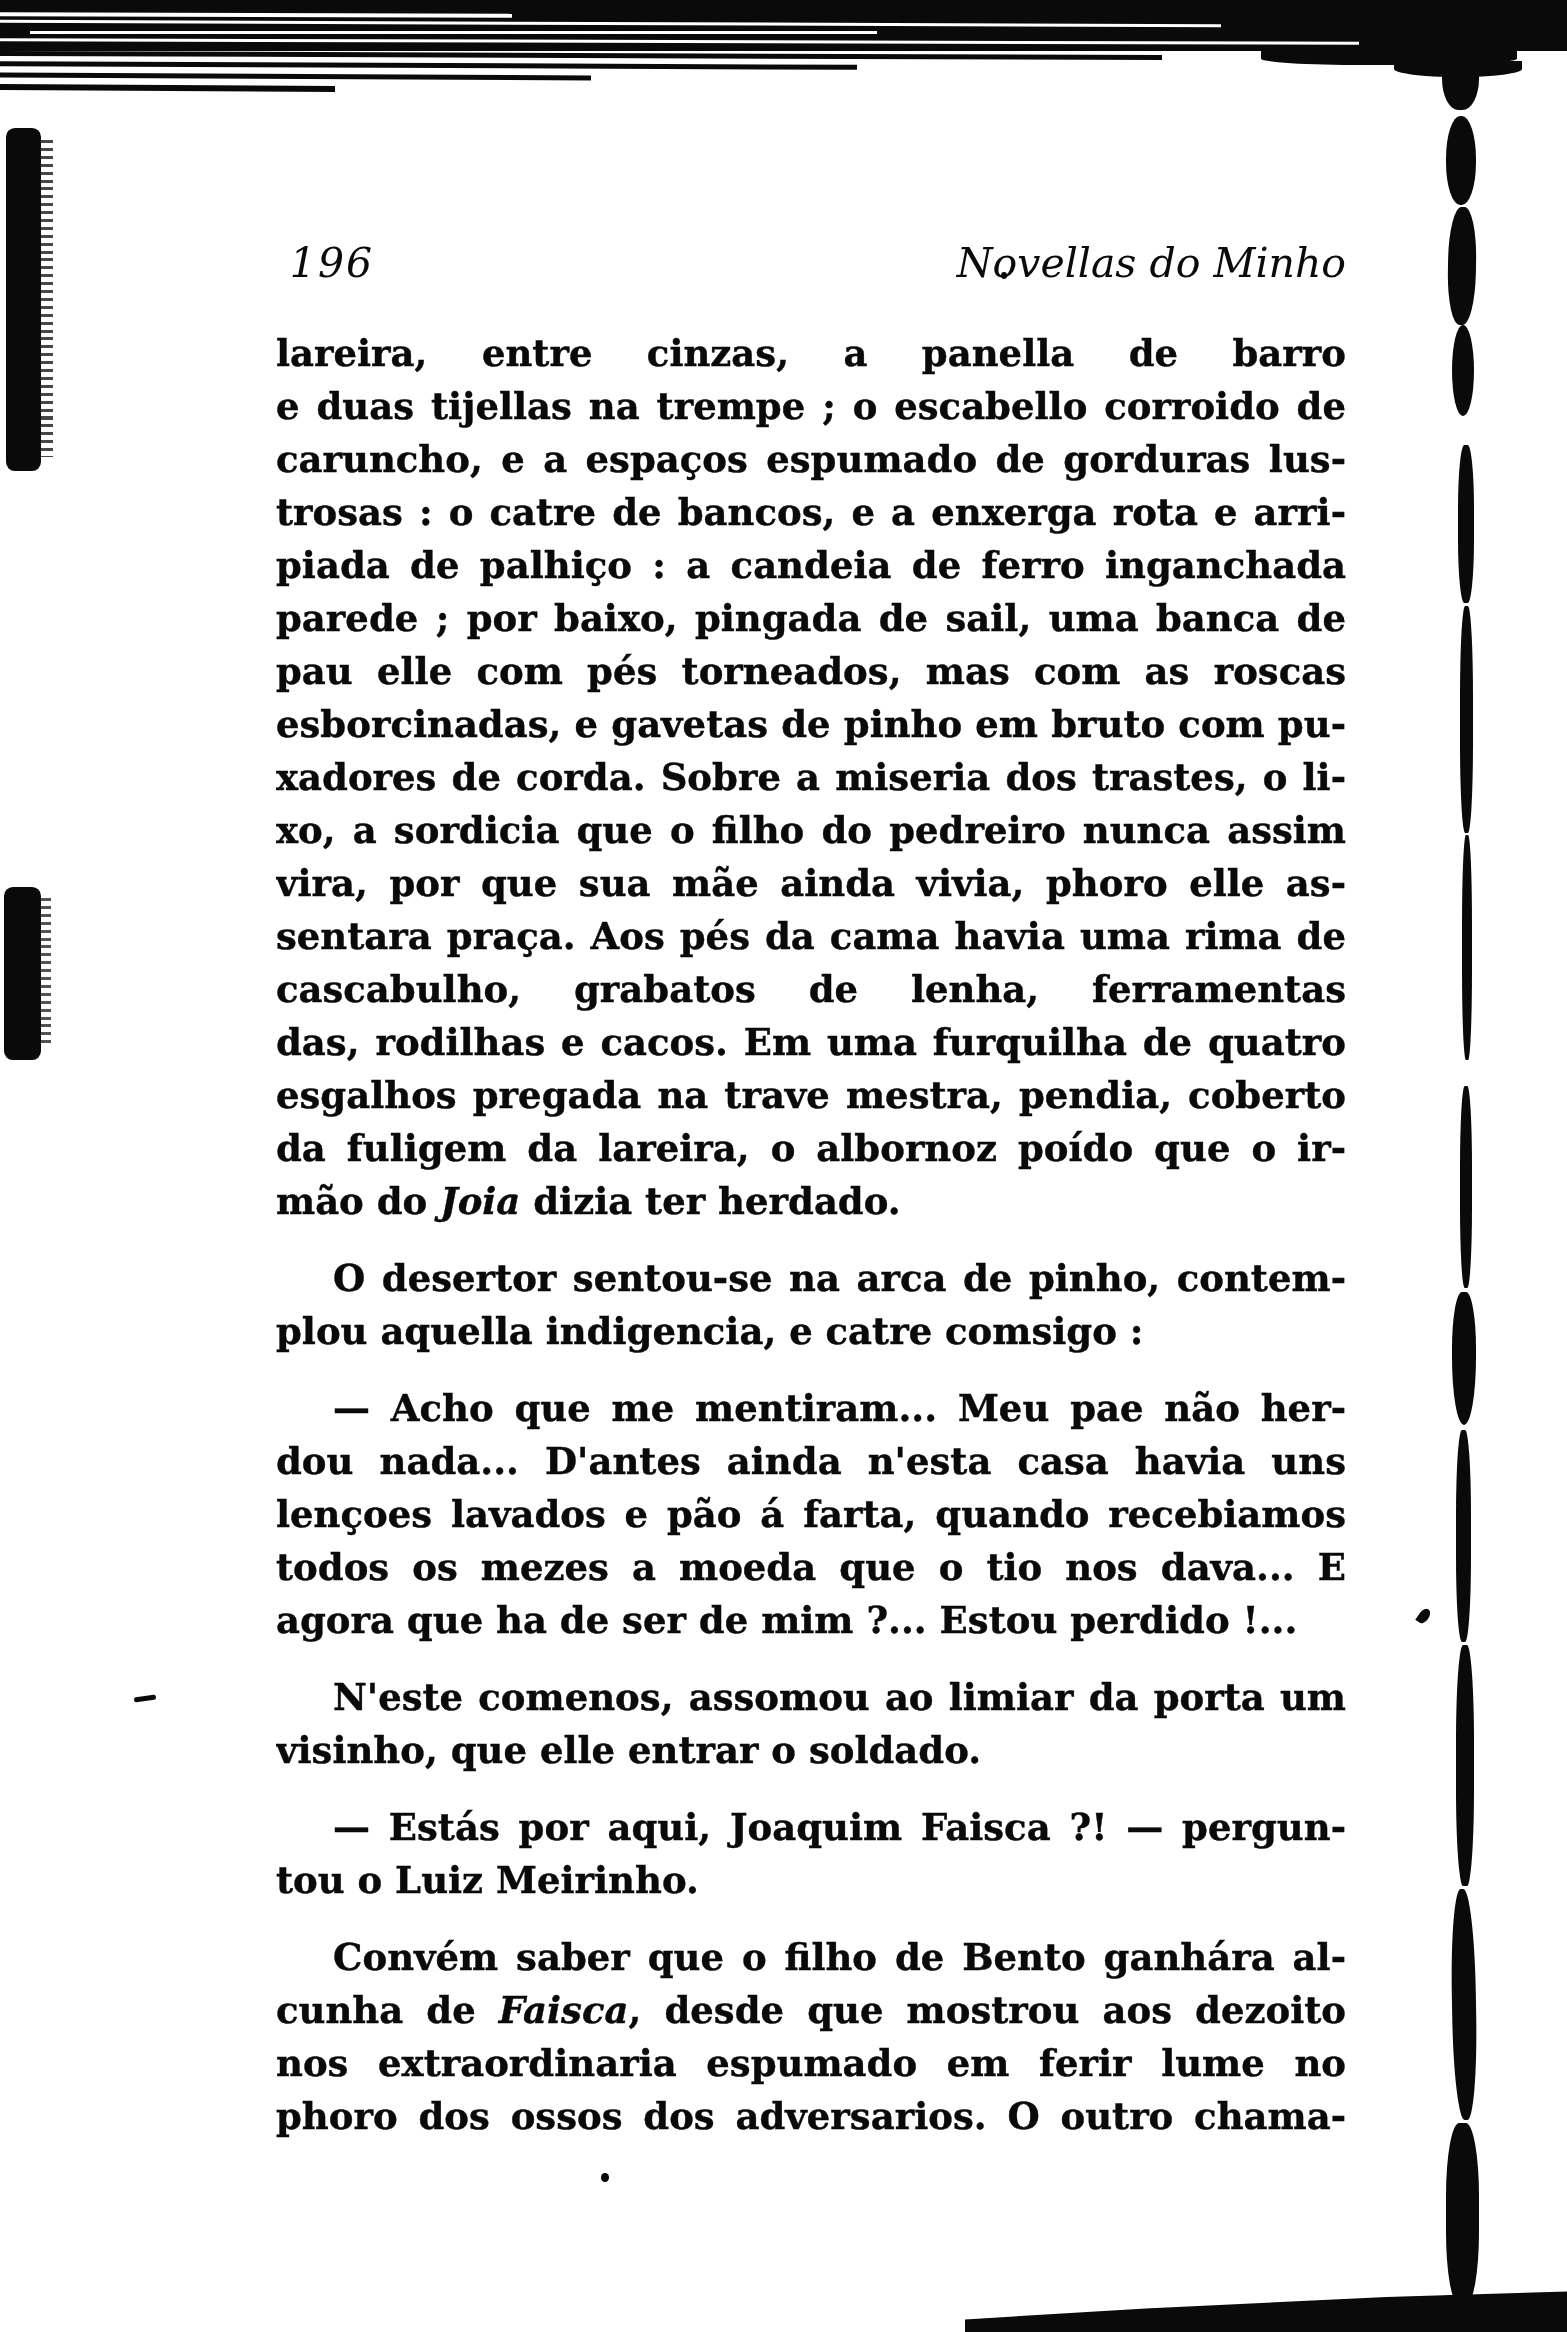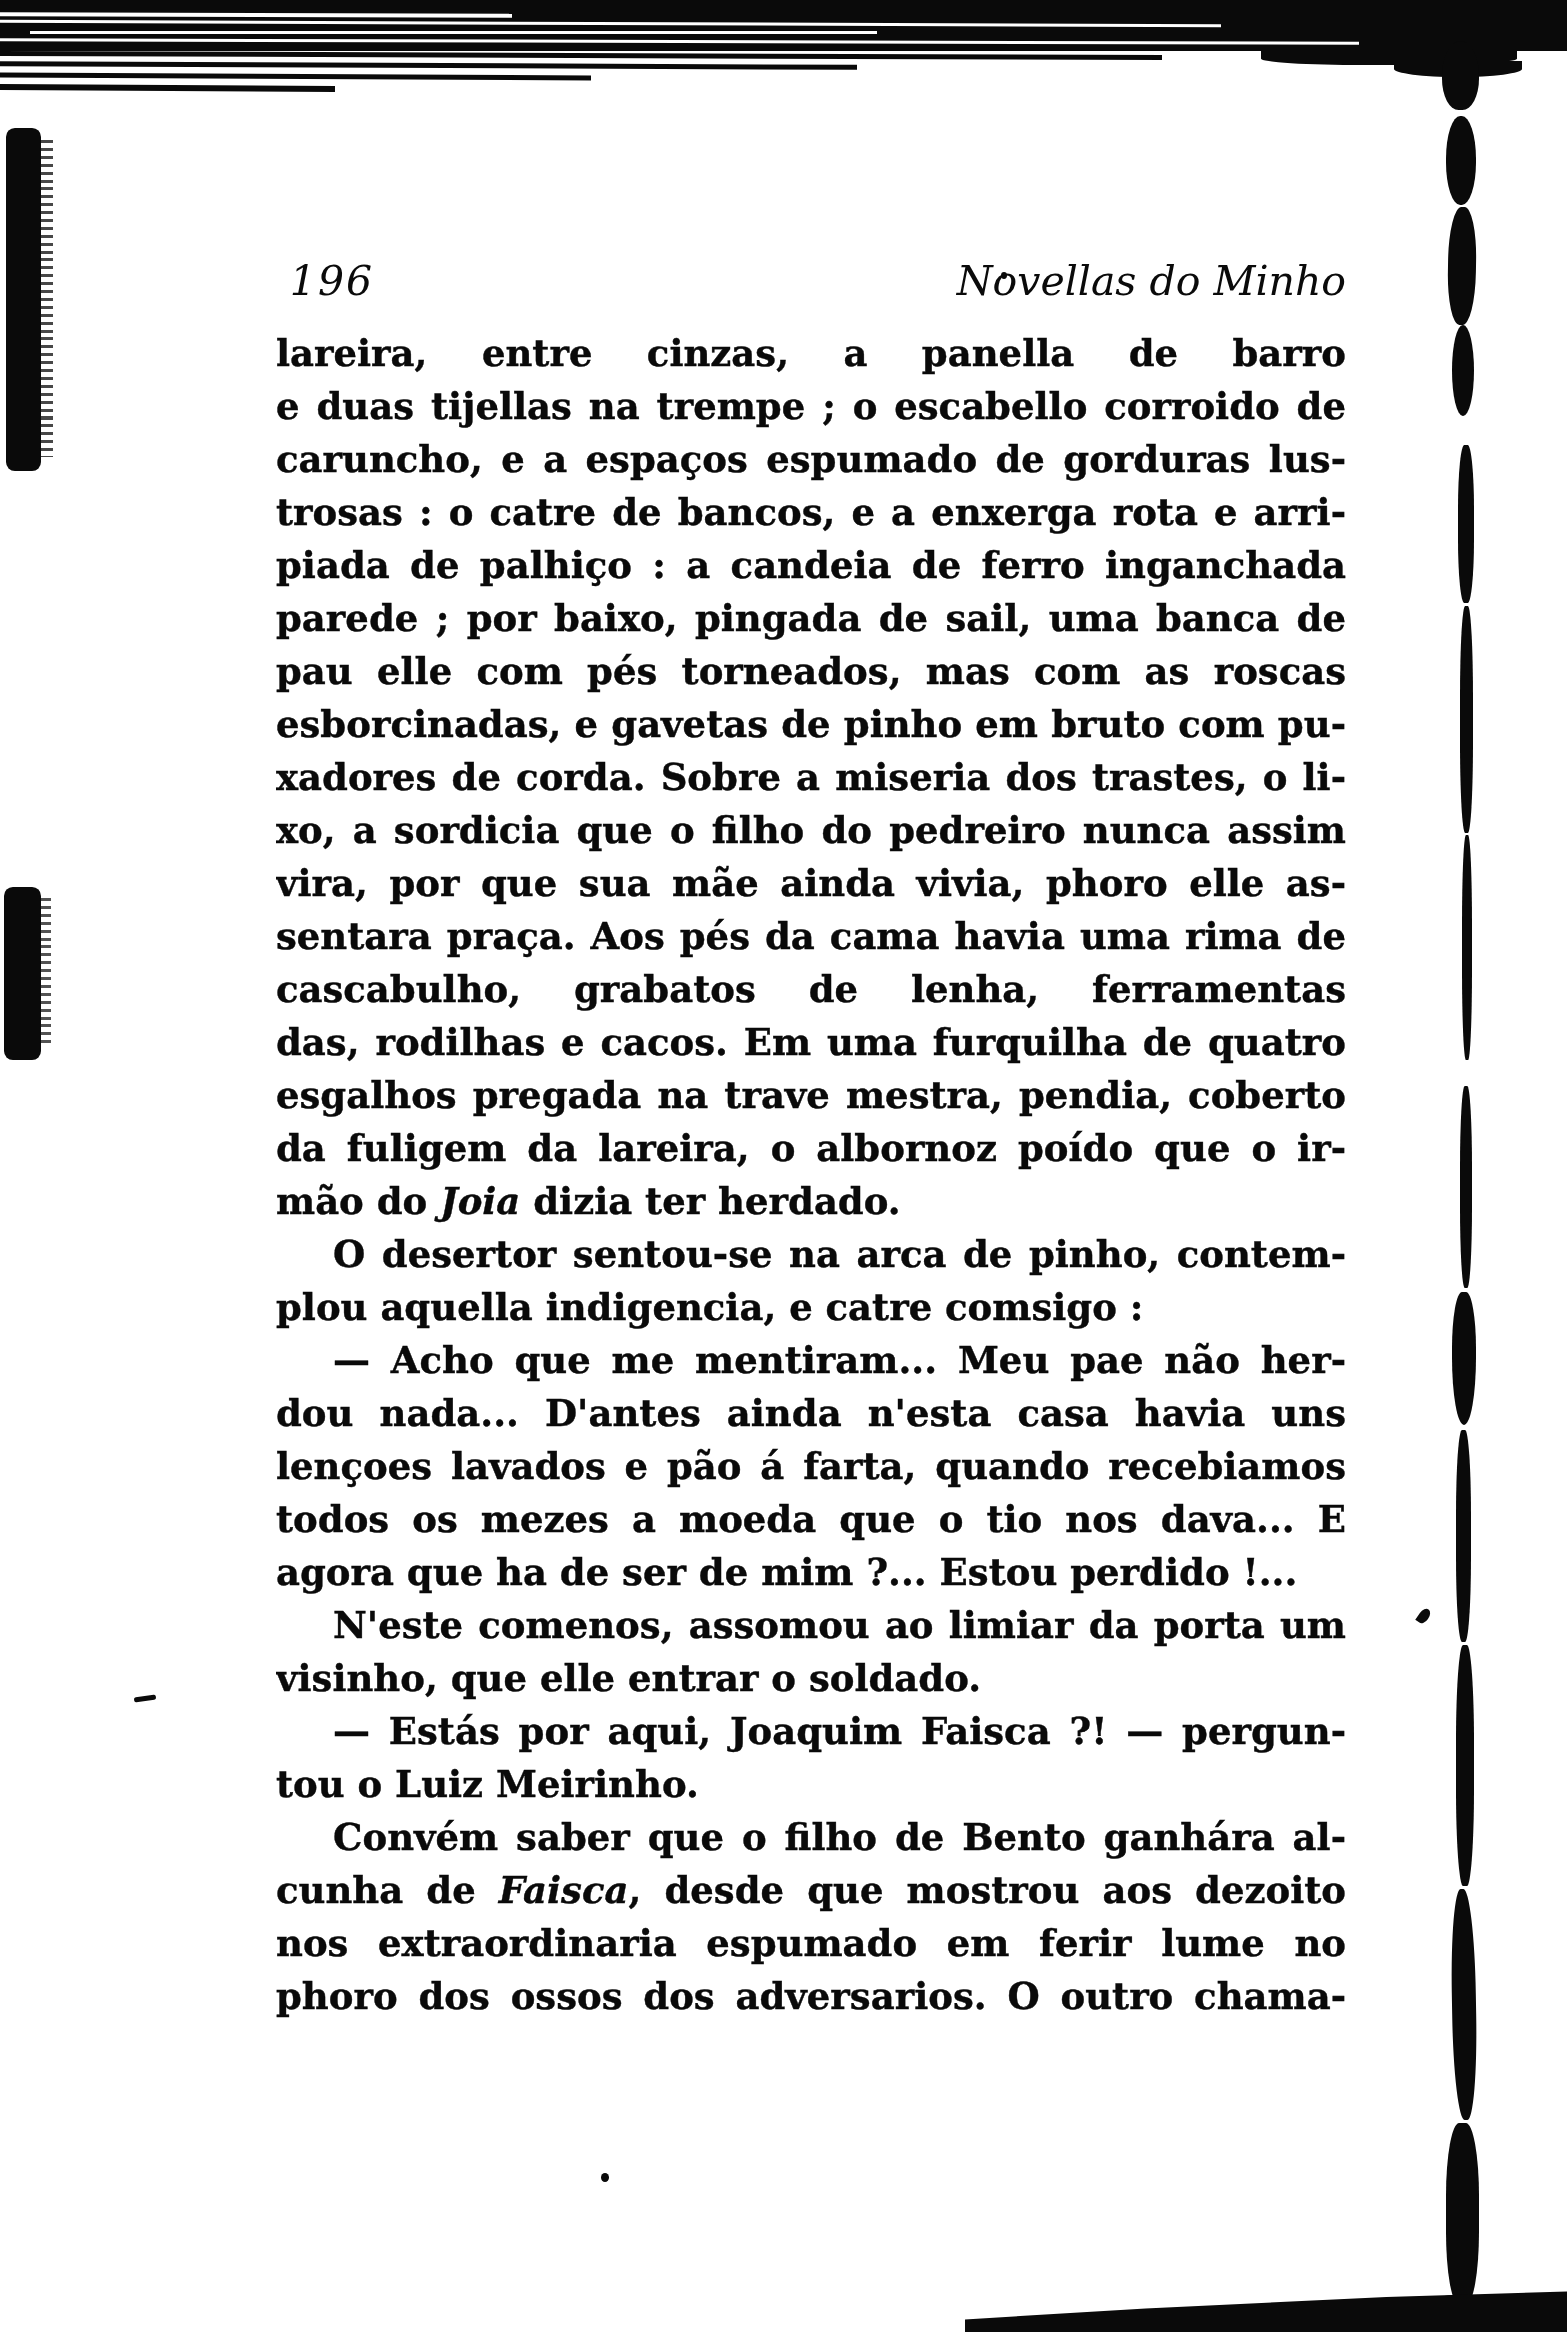--- a/index.html
+++ b/index.html
@@ -5,41 +5,41 @@
   html,body{margin:0;padding:0;background:#e8e8e8;}
   .page{
     position:relative;
     width:1567px;height:2333px;
     background:var(--paper,#ffffff);
     overflow:hidden;
     font-family:"DejaVu Serif","Liberation Serif",serif;
     color:var(--ink,#0a0a0a);
   }
   
-  .header{position:absolute;left:276px;top:254px;width:1070px;height:55px;}
+  .header{position:absolute;left:276px;top:236px;width:1070px;height:55px;}
   .pagenum{
     position:absolute;left:13.8px;top:0;
     font-style:italic;font-size:41px;line-height:55px;
     letter-spacing:2px;
   }
   .title{
     position:absolute;left:0;right:0;top:0;text-align:right;
     font-style:italic;font-size:41px;line-height:55px;
   }
   
   .text-column{
     position:absolute;left:276px;top:327px;width:1070px;
     font-size:37px;line-height:53px;
     -webkit-text-stroke:0.4px currentColor;
   }
   .line{height:53px;line-height:53px;overflow:hidden;white-space:normal;
         text-align:left;font-weight:bold;}
   .line.j{text-align:justify;}
   .line.j::after{content:"";display:inline-block;width:100%;height:0;}
-  .line.ind{text-indent:57px;}
+  .line.ind{text-indent:57px;margin-top:24px;}
   .it{font-style:italic;}
   
   .art{position:absolute;background:var(--ink,#000);}
   .gap{position:absolute;background:var(--paper,#fff);}
   
   .banner{left:0;top:0;width:1567px;height:51px;}
   .g1{left:0;top:12.8px;width:512px;height:3.9px;transform:rotate(.15deg);}
   .g2{left:0;top:21.7px;width:1221px;height:3px;transform:rotate(.2deg);}
   .g3{left:29.6px;top:30.5px;width:847px;height:3px;}
   .g4{left:0;top:40px;width:1359px;height:3px;transform:rotate(.15deg);}

